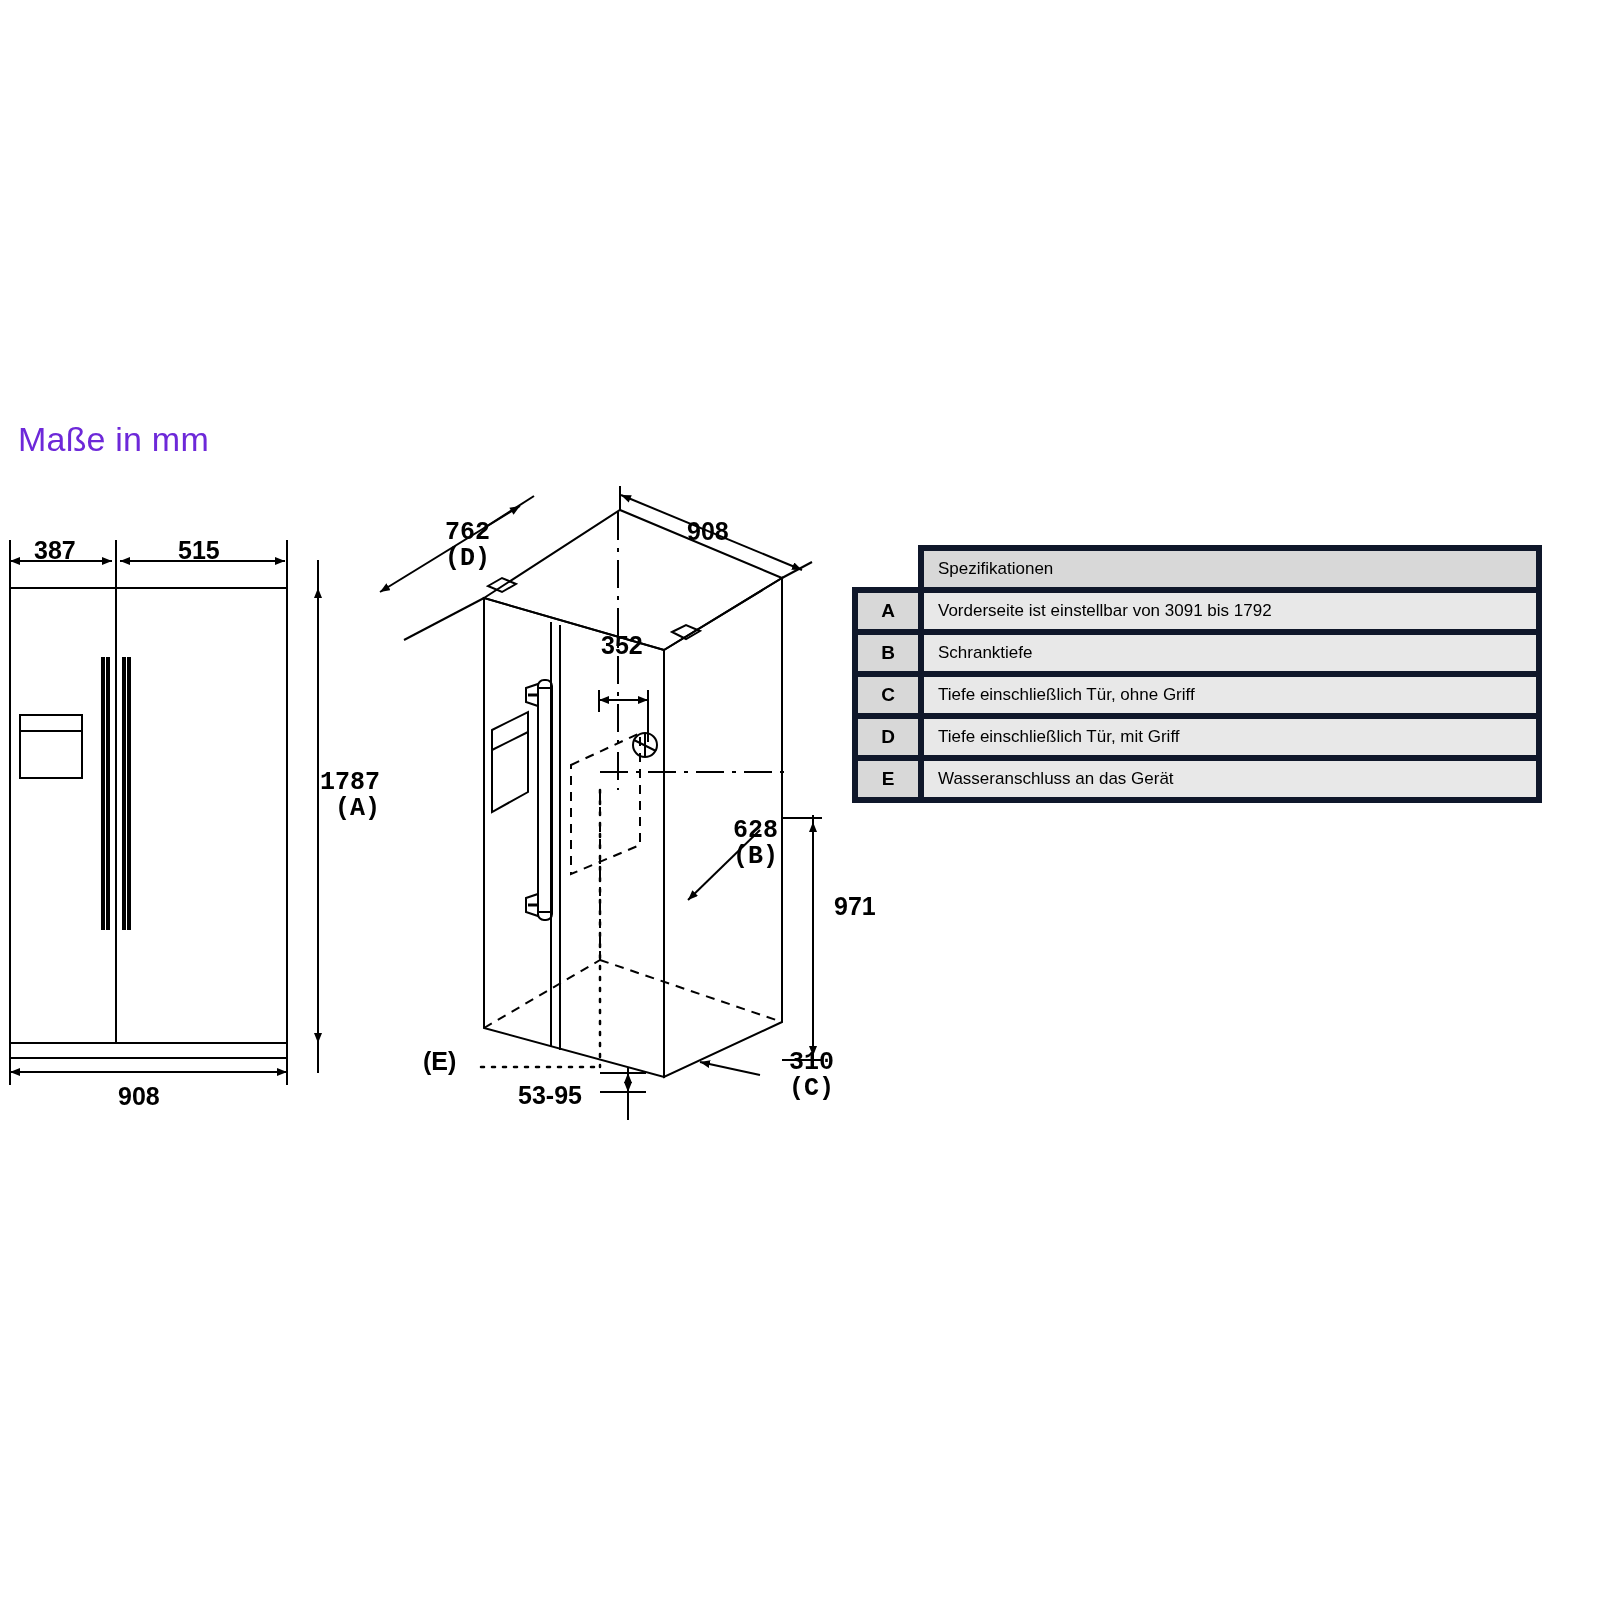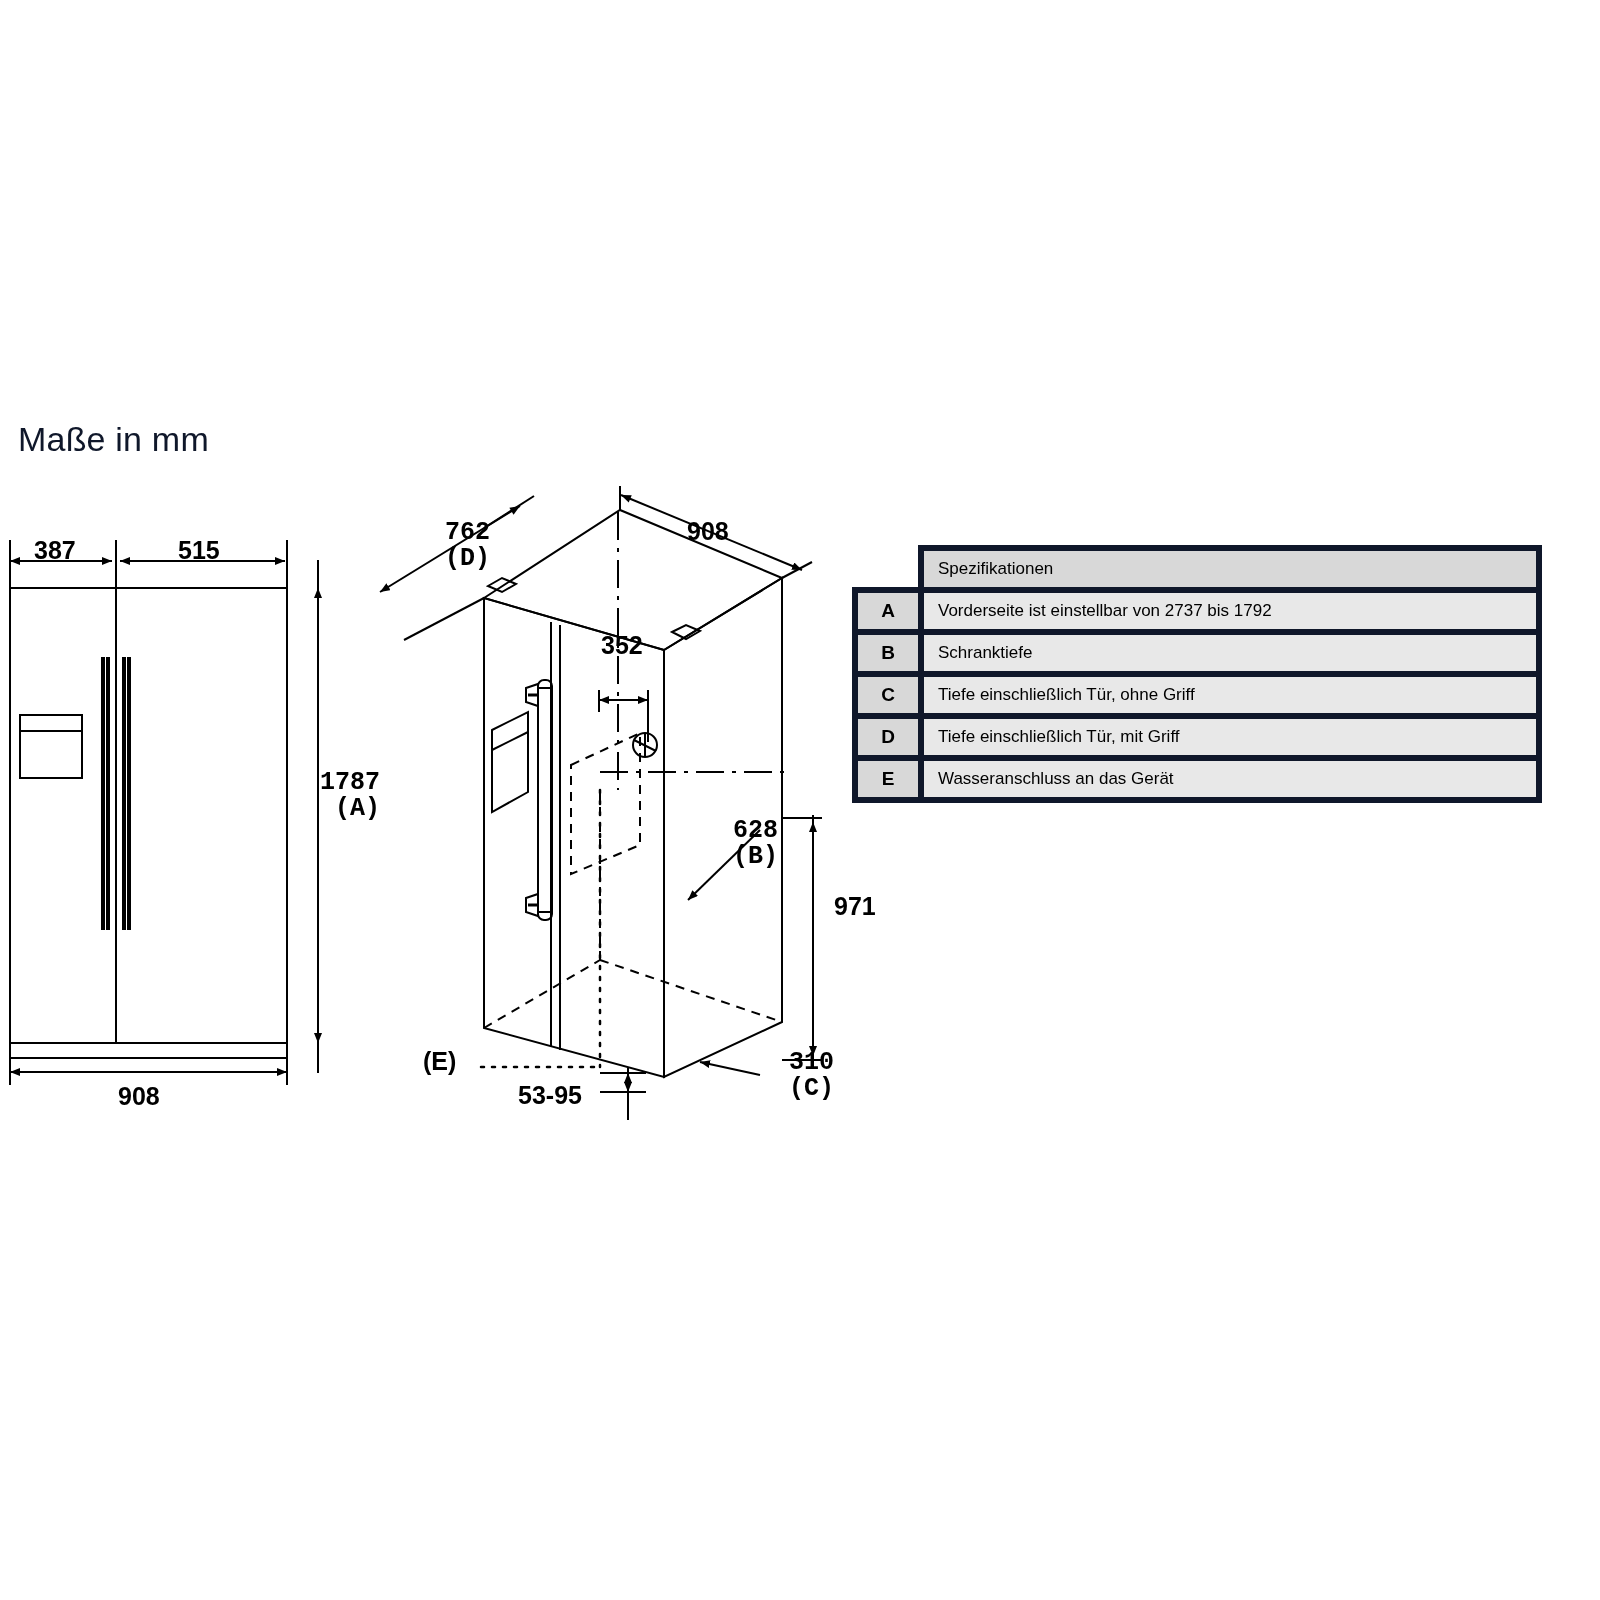--- a/index.html
+++ b/index.html
@@ -22,21 +22,21 @@
     width: 1600px;
     height: 1600px;
   }
   .title {
     position: absolute;
     left: 18px;
     top: 420px;
     font-size: 34px;
     font-weight: 400;
     letter-spacing: 0.2px;
-    color: #0f172a;
+    color: #6d28d9;
   }
   
   .spec-table {
     position: absolute;
     left: 852px;
     top: 545px;
     width: 690px;
     border-collapse: collapse;
     font-size: 17px;
   }
@@ -232,21 +232,21 @@
 <div class="lbl" style="left:423px; top:1048px;">(E)</div>
 
 <table class="spec-table">
   <tbody>
     <tr>
       <td class="spec-head-blank"></td>
       <td class="spec-head">Spezifikationen</td>
     </tr>
     <tr>
       <td class="spec-key">A</td>
-      <td class="spec-val">Vorderseite ist einstellbar von 2737 bis 1792</td>
+      <td class="spec-val">Vorderseite ist einstellbar von 3091 bis 1792</td>
     </tr>
     <tr>
       <td class="spec-key">B</td>
       <td class="spec-val">Schranktiefe</td>
     </tr>
     <tr>
       <td class="spec-key">C</td>
       <td class="spec-val">Tiefe einschließlich Tür, ohne Griff</td>
     </tr>
     <tr>

